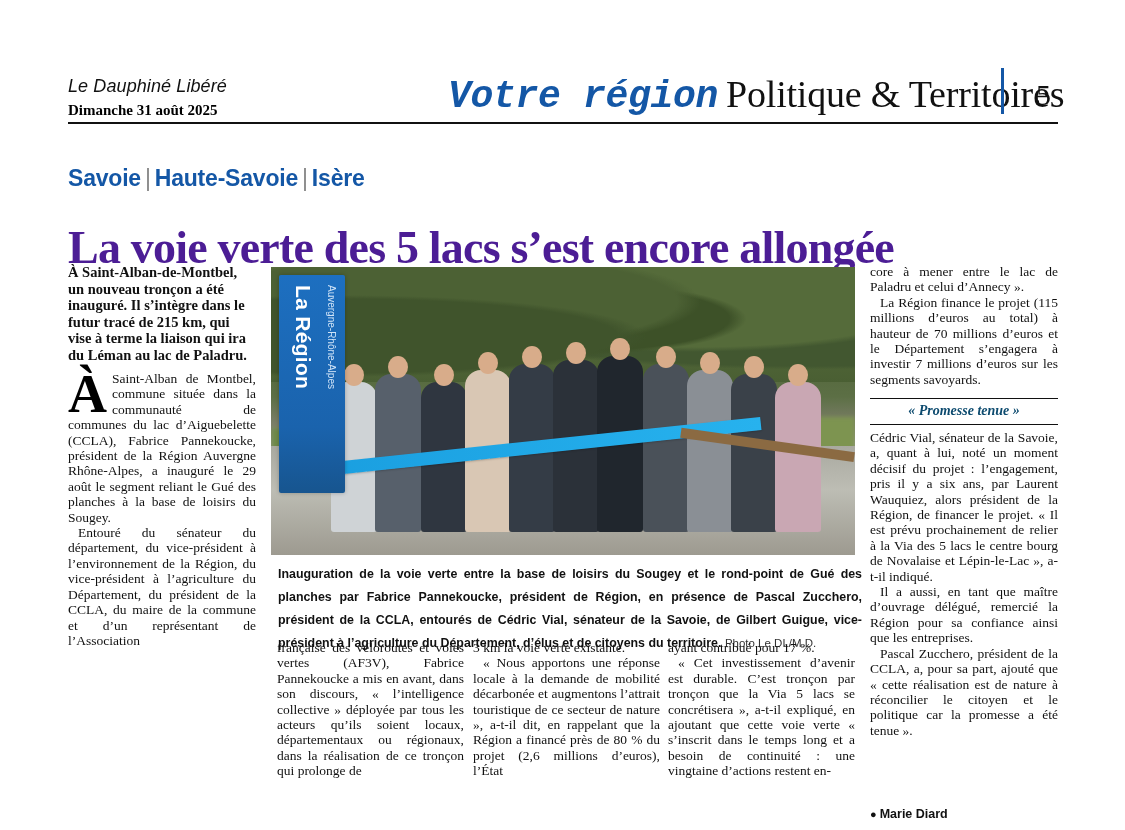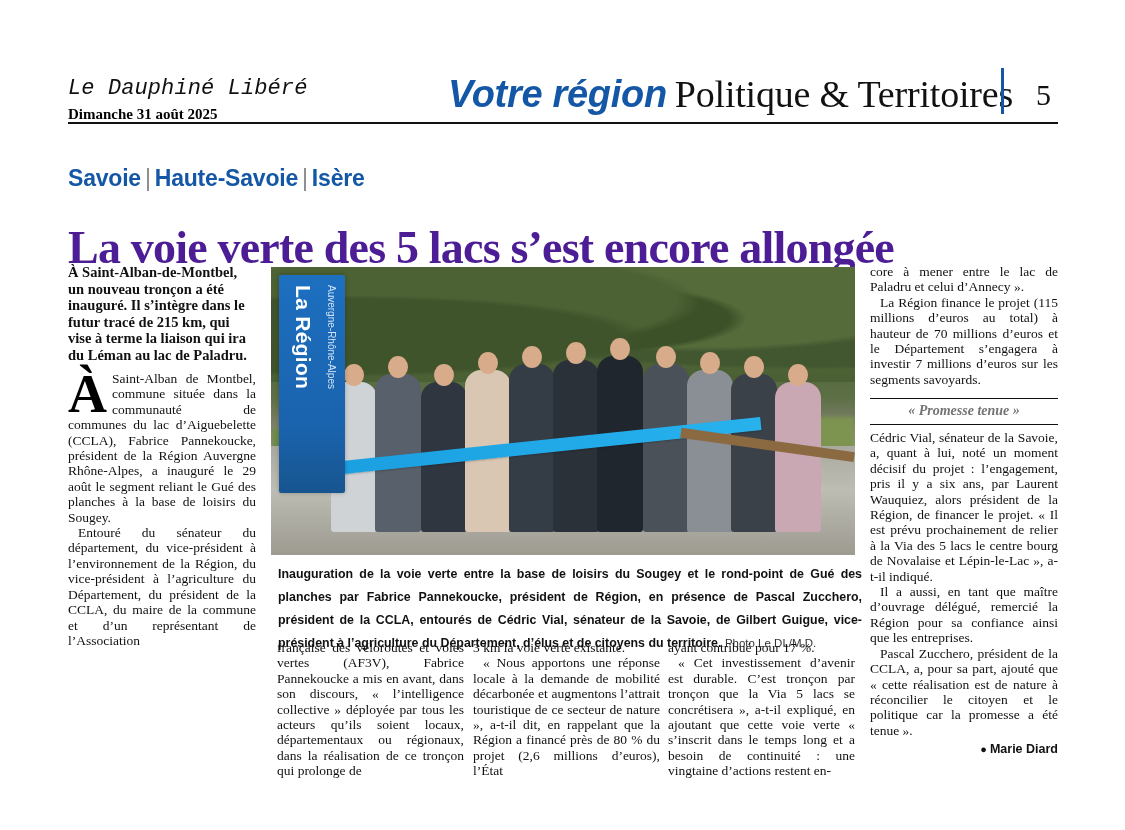--- a/index.html
+++ b/index.html
@@ -30,43 +30,43 @@
     width: 990px;
     height: 52px;
   }
   .mast-left {
     position: absolute;
     left: 0;
     top: 4px;
     width: 330px;
   }
   .mast-paper {
-    font-family: Liberation Mono, monospace;
+    font-family: Liberation Sans, sans-serif;
     font-style: italic;
-    font-size: 22px;
+    font-size: 18px;
     color: #111;
     letter-spacing: 0.1px;
   }
   .mast-date {
     font-family: "Liberation Serif", serif;
     font-weight: bold;
     font-size: 15px;
     color: #000000;
     margin-top: 5px;
   }
   .mast-center {
     position: absolute;
     left: 380px;
     top: 0px;
     width: 620px;
     text-align: left;
     white-space: nowrap;
   }
   .mast-region {
-    font-family: Liberation Sans, sans-serif;
+    font-family: Liberation Mono, monospace;
     font-weight: bold;
     font-style: italic;
     font-size: 38px;
     color: #1457a6;
     letter-spacing: -0.3px;
   }
   .mast-section {
     font-family: "Liberation Serif", serif;
     font-size: 38px;
     color: #111;
@@ -356,36 +356,35 @@
   .subhead {
     position: absolute;
     left: 870px;
     top: 398px;
     width: 188px;
     text-align: center;
     font-family: "Liberation Serif", serif;
     font-weight: bold;
     font-style: italic;
     font-size: 14px;
-    color: #737373;
+    color: #0c4a6e;
     padding: 4px 0 5px 0;
     border-top: 1.5px solid #111;
     border-bottom: 1.5px solid #111;
   }
 
   .signature {
     position: absolute;
     left: 870px;
-    top: 742px;
+    top: 807px;
     width: 188px;
     font-family: "Liberation Sans", sans-serif;
     font-weight: bold;
     font-size: 12.5px;
     color: #111;
-    text-align: right;
   }
   .signature .dot {
     font-size: 11px;
     padding-right: 3px;
   }
 </style>
 </head>
 <body>
 
 <div class="page">

